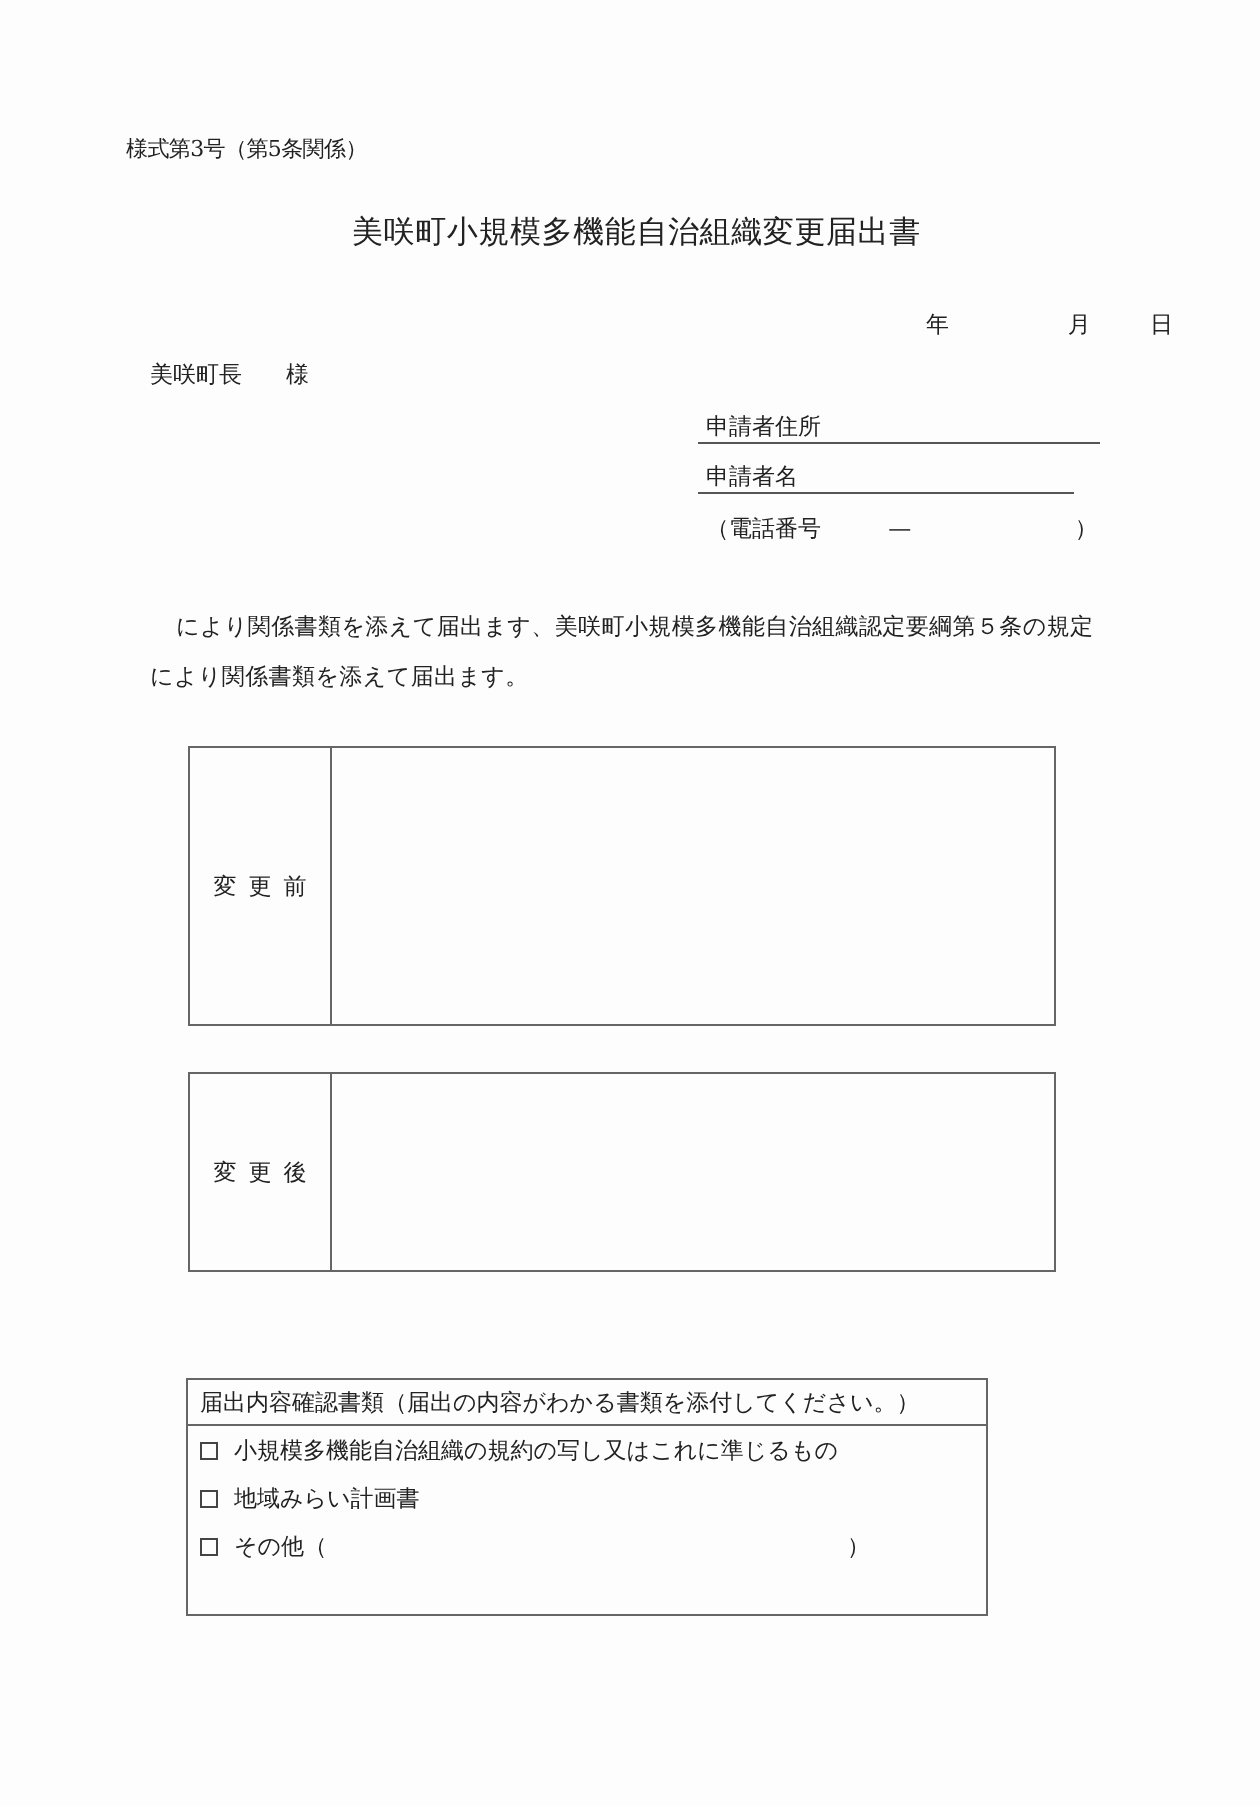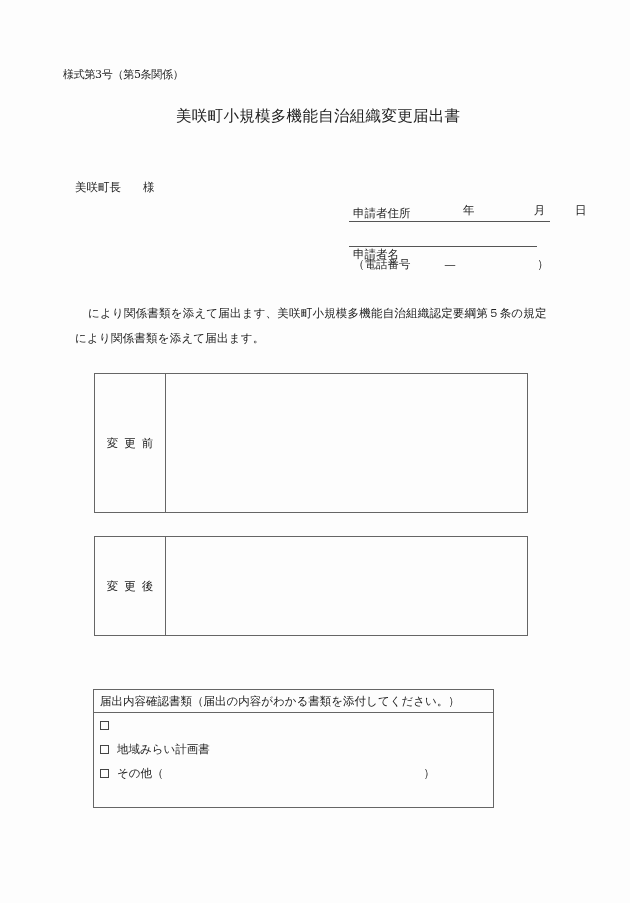--- a/index.html
+++ b/index.html
@@ -3,21 +3,21 @@
 <meta charset="utf-8">
 <style>
   html, body { margin: 0; padding: 0; }
   body {
     width: 630px; height: 903px; background: #fdfdfd; position: relative; overflow: hidden;
     font-family: "DejaVu Serif", "Liberation Serif", serif; color: #222;
   }
   .abs { position: absolute; white-space: nowrap; }
   .form-no { left: 63px; top: 67px; font-size: 11px; letter-spacing: -0.3px; }
   .title { left: 176px; top: 106px; font-size: 15.5px; letter-spacing: 0.3px; }
-  .date { left: 463px; top: 155px; font-size: 11.5px; margin-top: 48px; }
+  .date { left: 463px; top: 155px; font-size: 11.5px; }
   .date span { display: inline-block; }
   .addressee { left: 75px; top: 180px; font-size: 11.5px; }
   .addressee .sama { margin-left: 22px; }
   .field { font-size: 11.5px; left: 353px; }
   .field-line { position: absolute; height: 0; border-top: 1px solid #555; }
   .body-text { left: 75px; font-size: 11.5px; letter-spacing: 0.2px; }
   .box { position: absolute; border: 1px solid #666; box-sizing: border-box; display: flex; gap: 36px; }
   .box .label-cell { width: 71px; border-right: 1px solid #666; display: flex; align-items: center; justify-content: center; font-size: 11.5px; letter-spacing: 6px; padding-left: 6px; box-sizing: border-box; }
   .box .content-cell { flex: 1; }
   .docs { position: absolute; left: 93px; top: 689px; width: 401px; height: 119px; border: 1px solid #666; box-sizing: border-box; font-size: 11.5px; }
@@ -39,21 +39,21 @@
   <span style="margin-left:26px">日</span>
 </div>
 
 <div class="abs addressee">
   <span>美咲町長</span><span class="sama">様</span>
 </div>
 
 <div class="abs field" style="top:206px">申請者住所</div>
 <div class="field-line" style="left:349px; top:221px; width:201px"></div>
 
-<div class="abs field" style="top:247px">申請者名</div>
+<div class="abs field" style="top:231px">申請者名</div>
 <div class="field-line" style="left:349px; top:246px; width:188px"></div>
 
 <div class="abs field" style="top:257px">
   <span>（電話番号</span>
   <span style="margin-left:30px">—</span>
   <span style="margin-left:78px">）</span>
 </div>
 
 <div class="abs body-text" style="top:306px; left:88px">により関係書類を添えて届出ます、美咲町小規模多機能自治組織認定要綱第５条の規定</div>
 <div class="abs body-text" style="top:331px">により関係書類を添えて届出ます。</div>
@@ -65,20 +65,21 @@
 
 <div class="box" style="left:94px; top:536px; width:434px; height:100px">
   <div class="label-cell">変更後</div>
   <div class="content-cell"></div>
 </div>
 
 <div class="docs">
   <div class="head">届出内容確認書類（届出の内容がわかる書類を添付してください。）</div>
   <div class="item">
     <span class="cb"></span>
+    <span>小規模多機能自治組織の規約の写し又はこれに準じるもの</span>
   </div>
   <div class="item">
     <span class="cb"></span>
     <span>地域みらい計画書</span>
   </div>
   <div class="item">
     <span class="cb"></span>
     <span>その他（</span>
     <span class="paren-close">）</span>
   </div>

